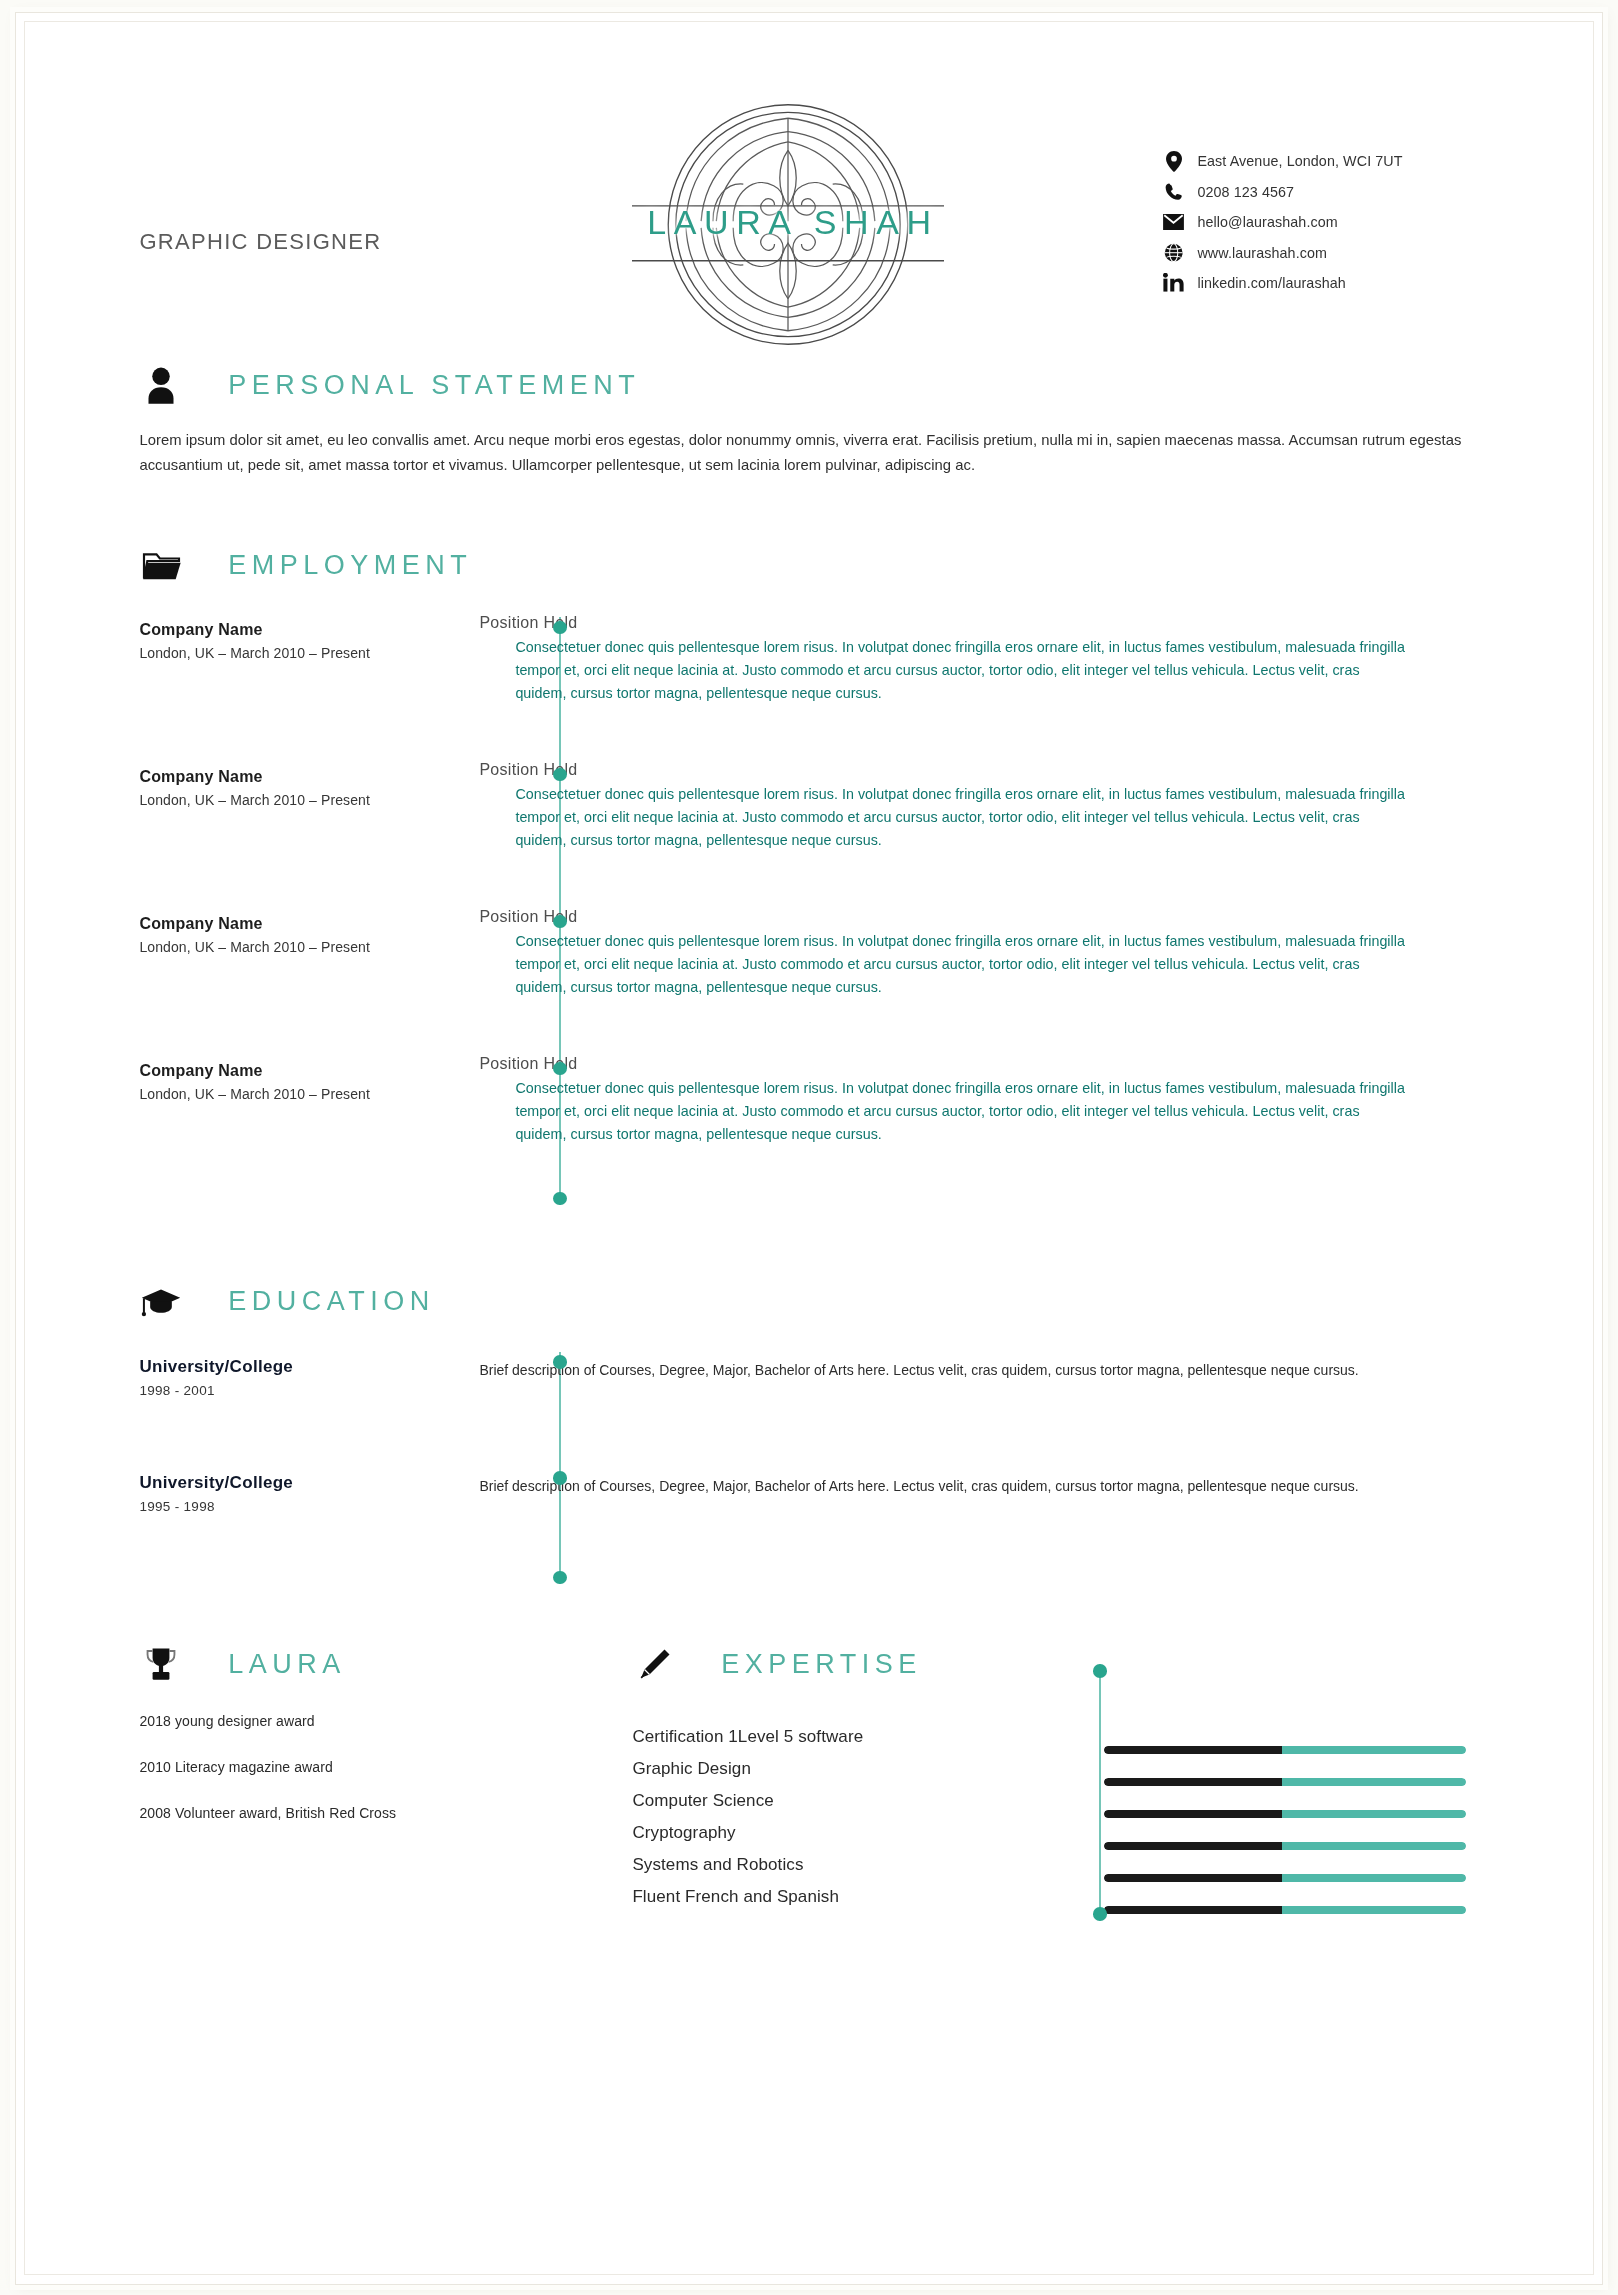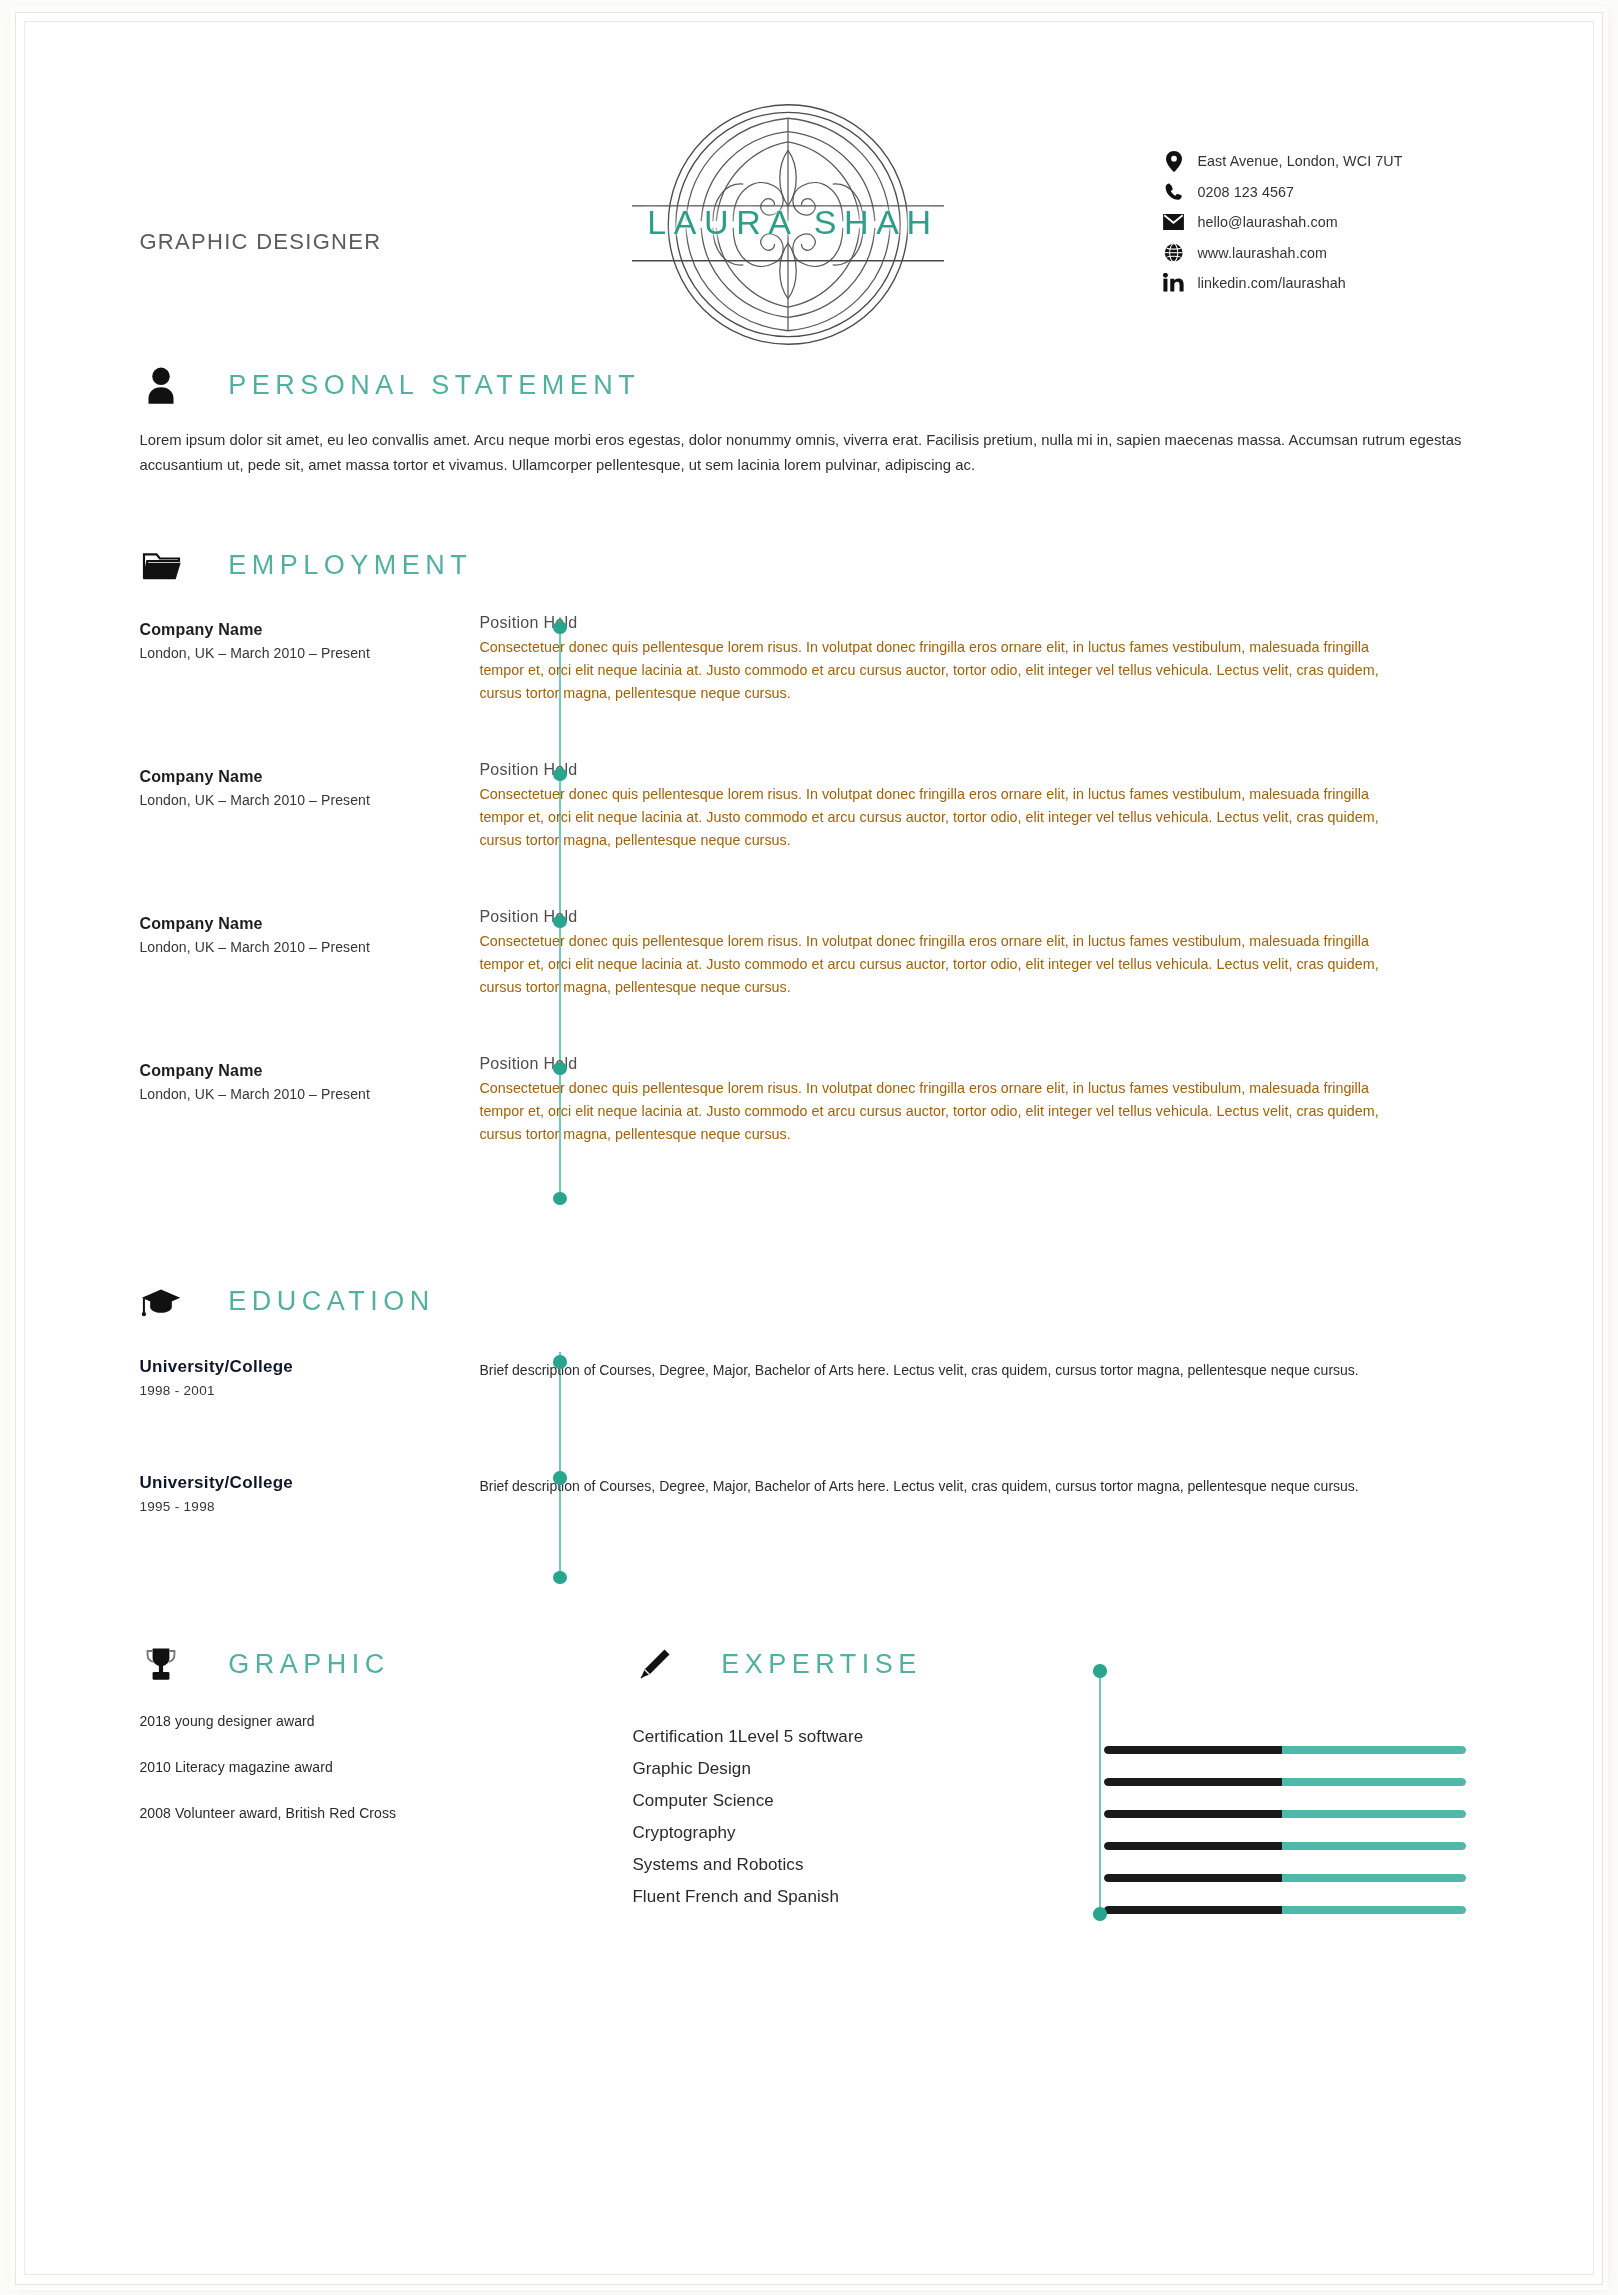--- a/index.html
+++ b/index.html
@@ -170,22 +170,23 @@
   }
   .emp-position {
     font-size: 16px;
     color: #4d4d4d;
     margin-bottom: 3.4px;
     letter-spacing: 0.3px;
   }
   .emp-desc {
     font-size: 14.3px;
     line-height: 1.62;
-    color: #a16207;
+    color: #0f766e;
     letter-spacing: 0.03px;
+    margin-left: 36px;
   }
   .tl-end-dot {
     position: absolute;
     left: 528px;
     bottom: -6.7px;
     width: 13.5px; height: 13.5px;
     border-radius: 50%;
     background: #29a58e;
   }
 
@@ -540,21 +541,21 @@
         <div class="sec-head">
           <span class="sec-ico">
             <svg width="34" height="37" viewBox="0 0 40 44">
               <path d="M10 3h20v11c0 6-4.5 10-10 10S10 20 10 14z" fill="#111"></path>
               <path d="M10 6H4v4c0 5 3 8 7 9" fill="none" stroke="#777" stroke-width="2.2"></path>
               <path d="M30 6h6v4c0 5-3 8-7 9" fill="none" stroke="#777" stroke-width="2.2"></path>
               <rect x="17.5" y="23" width="5" height="9" fill="#111"></rect>
               <rect x="10" y="31" width="20" height="9" rx="1.5" fill="#111"></rect>
             </svg>
           </span>
-          <span class="sec-title">GRAPHIC</span>
+          <span class="sec-title">LAURA</span>
         </div>
         <div class="awards-list">
           <div class="award-item">2018 young designer award</div>
           <div class="award-item">2010 Literacy magazine award</div>
           <div class="award-item">2008 Volunteer award, British Red Cross</div>
         </div>
       </div>
 
       <div class="expertise-col">
         <div class="exp-timeline"></div>

